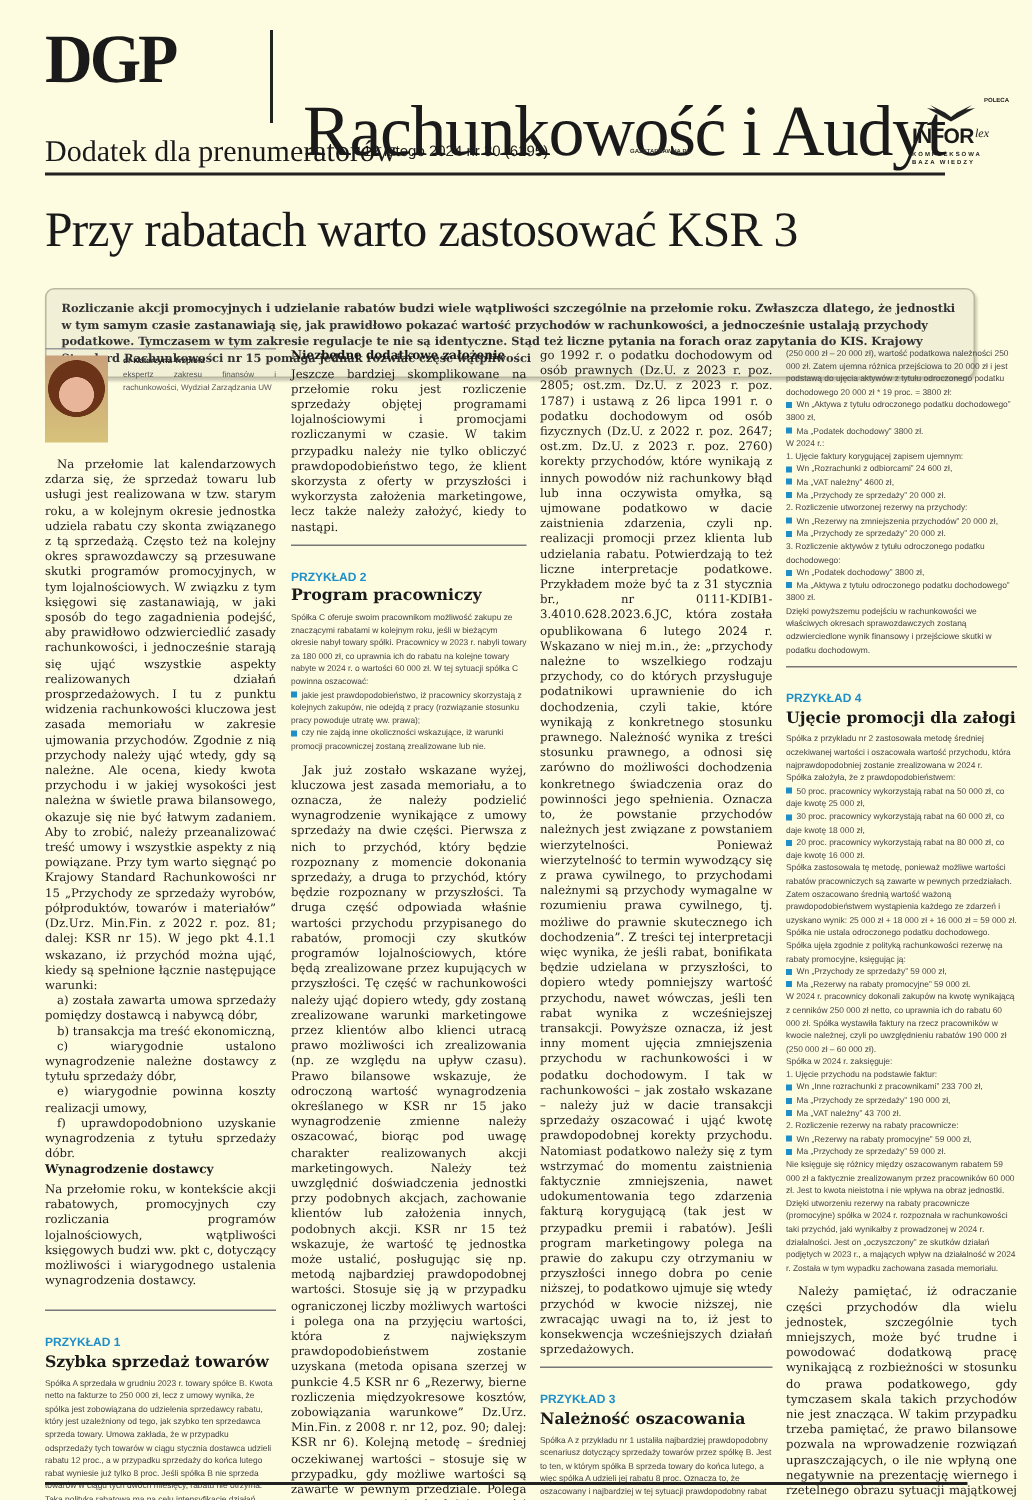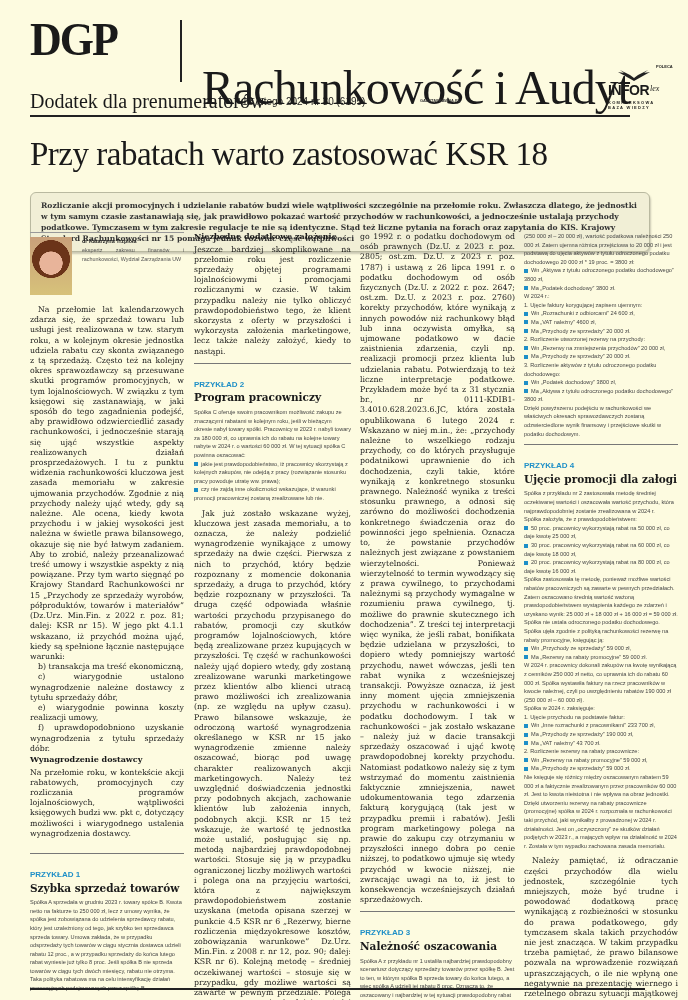--- a/index.html
+++ b/index.html
@@ -59,33 +59,34 @@
     <div class="infor">INFOR</div>
     <div class="lex">lex</div>
     <div class="kb">
       <div>KOMPLEKSOWA</div>
       <div>BAZA WIEDZY</div>
     </div>
   </div>
   <div class="hr-main"></div>
 </div>
 
-<h1 class="headline" style="margin:0;font-weight:normal;">Przy rabatach warto zastosować KSR 18</h1>
+<h1 class="headline" style="margin:0;font-weight:normal;">Przy rabatach warto zastosować KSR 3</h1>
 
 <div class="lead">Rozliczanie akcji promocyjnych i udzielanie rabatów budzi wiele wątpliwości szczególnie na przełomie roku. Zwłaszcza dlatego, że jednostki w tym samym czasie zastanawiają się, jak prawidłowo pokazać wartość przychodów w rachunkowości, a jednocześnie ustalają przychody podatkowe. Tymczasem w tym zakresie regulacje te nie są identyczne. Stąd też liczne pytania na forach oraz zapytania do KIS. Krajowy Standard Rachunkowości nr 15 pomaga jednak rozwiać część wątpliwości</div>
 
 <div class="col col1">
   <div class="author">
     <div class="photo"></div>
     <div class="author-info">
       <div class="author-name">dr Katarzyna Trzpioła</div>
       <div>ekspertz zakresu finansów i rachunkowości, Wydział Zarządzania UW</div>
     </div>
   </div>
   <p class="body-text indent">Na przełomie lat kalendarzowych zdarza się, że sprzedaż towaru lub usługi jest realizowana w tzw. starym roku, a w kolejnym okresie jednostka udziela rabatu czy skonta związanego z tą sprzedażą. Często też na kolejny okres sprawozdawczy są przesuwane skutki programów promocyjnych, w tym lojalnościowych. W związku z tym księgowi się zastanawiają, w jaki sposób do tego zagadnienia podejść, aby prawidłowo odzwierciedlić zasady rachunkowości, i jednocześnie starają się ująć wszystkie aspekty realizowanych działań prosprzedażowych. I tu z punktu widzenia rachunkowości kluczowa jest zasada memoriału w zakresie ujmowania przychodów. Zgodnie z nią przychody należy ująć wtedy, gdy są należne. Ale ocena, kiedy kwota przychodu i w jakiej wysokości jest należna w świetle prawa bilansowego, okazuje się nie być łatwym zadaniem. Aby to zrobić, należy przeanalizować treść umowy i wszystkie aspekty z nią powiązane. Przy tym warto sięgnąć po Krajowy Standard Rachunkowości nr 15 „Przychody ze sprzedaży wyrobów, półproduktów, towarów i materiałów” (Dz.Urz. Min.Fin. z 2022 r. poz. 81; dalej: KSR nr 15). W jego pkt 4.1.1 wskazano, iż przychód można ująć, kiedy są spełnione łącznie następujące warunki:</p>
+  <p class="body-text indent">a) została zawarta umowa sprzedaży pomiędzy dostawcą i nabywcą dóbr,</p>
   <p class="body-text indent">b) transakcja ma treść ekonomiczną,</p>
   <p class="body-text indent">c) wiarygodnie ustalono wynagrodzenie należne dostawcy z tytułu sprzedaży dóbr,</p>
   <p class="body-text indent">e) wiarygodnie powinna koszty realizacji umowy,</p>
   <p class="body-text indent">f) uprawdopodobniono uzyskanie wynagrodzenia z tytułu sprzedaży dóbr.</p>
   <div class="subhead">Wynagrodzenie dostawcy</div>
   <p class="body-text">Na przełomie roku, w kontekście akcji rabatowych, promocyjnych czy rozliczania programów lojalnościowych, wątpliwości księgowych budzi ww. pkt c, dotyczący możliwości i wiarygodnego ustalenia wynagrodzenia dostawcy.</p>
   <div style="margin-top:14px;">
     <div class="ex-label">PRZYKŁAD 1</div>
     <div class="ex-title">Szybka sprzedaż towarów</div>
     <p class="ex-text">Spółka A sprzedała w grudniu 2023 r. towary spółce B. Kwota netto na fakturze to 250 000 zł, lecz z umowy wynika, że spółka jest zobowiązana do udzielenia sprzedawcy rabatu, który jest uzależniony od tego, jak szybko ten sprzedawca sprzeda towary. Umowa zakłada, że w przypadku odsprzedaży tych towarów w ciągu stycznia dostawca udzieli rabatu 12 proc., a w przypadku sprzedaży do końca lutego rabat wyniesie już tylko 8 proc. Jeśli spółka B nie sprzeda towarów w ciągu tych dwóch miesięcy, rabatu nie otrzyma. Taka polityka rabatowa ma na celu intensyfikację działań promocyjnych podejmowanych przez spółkę B.</p>

